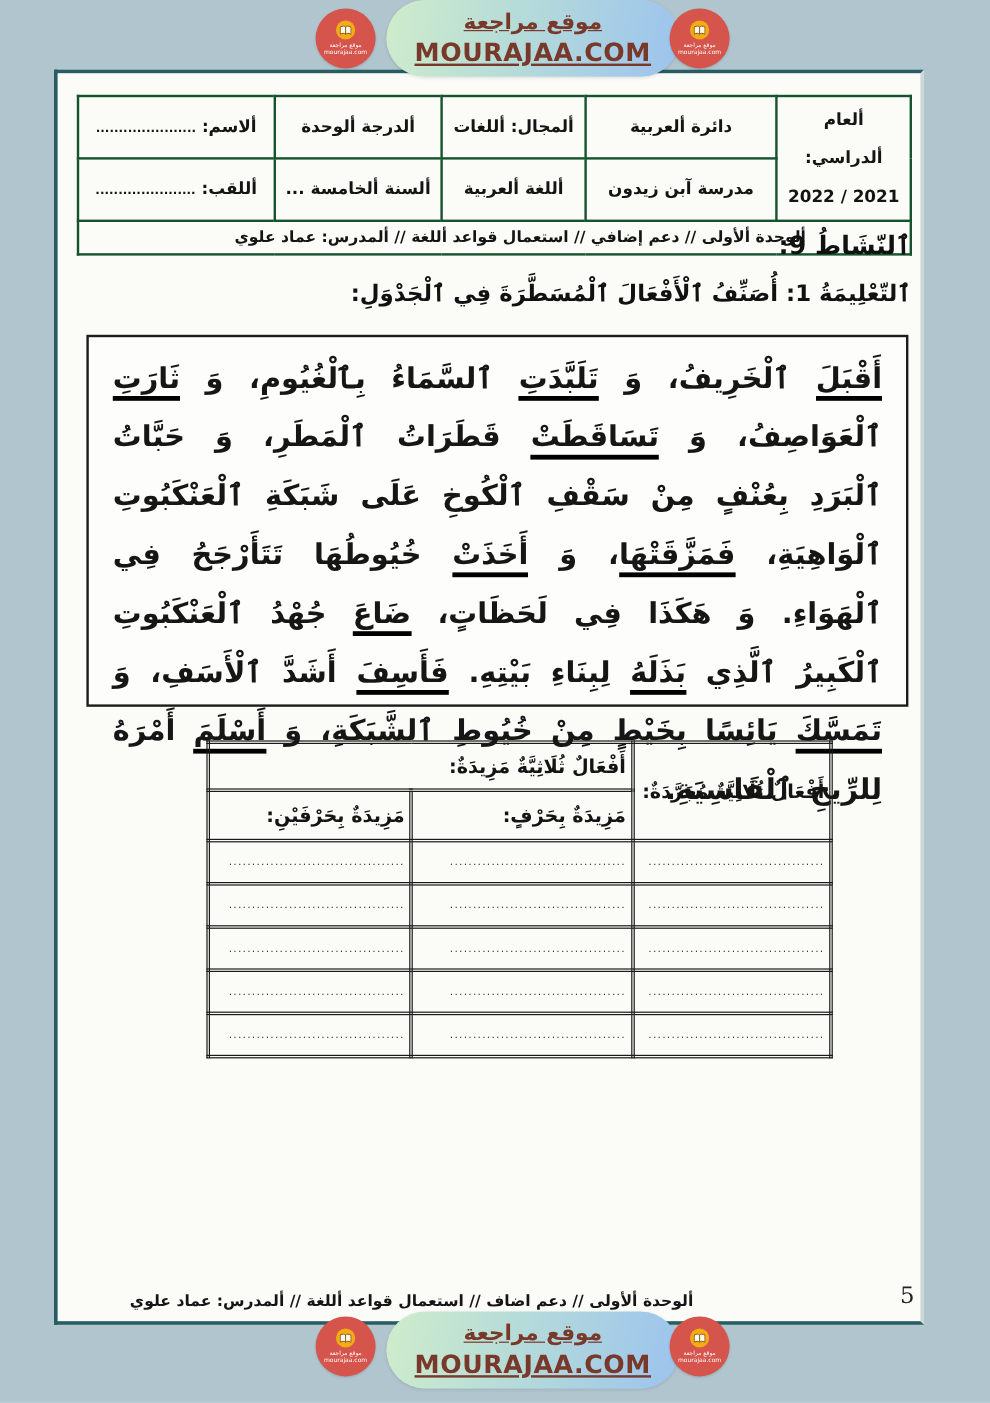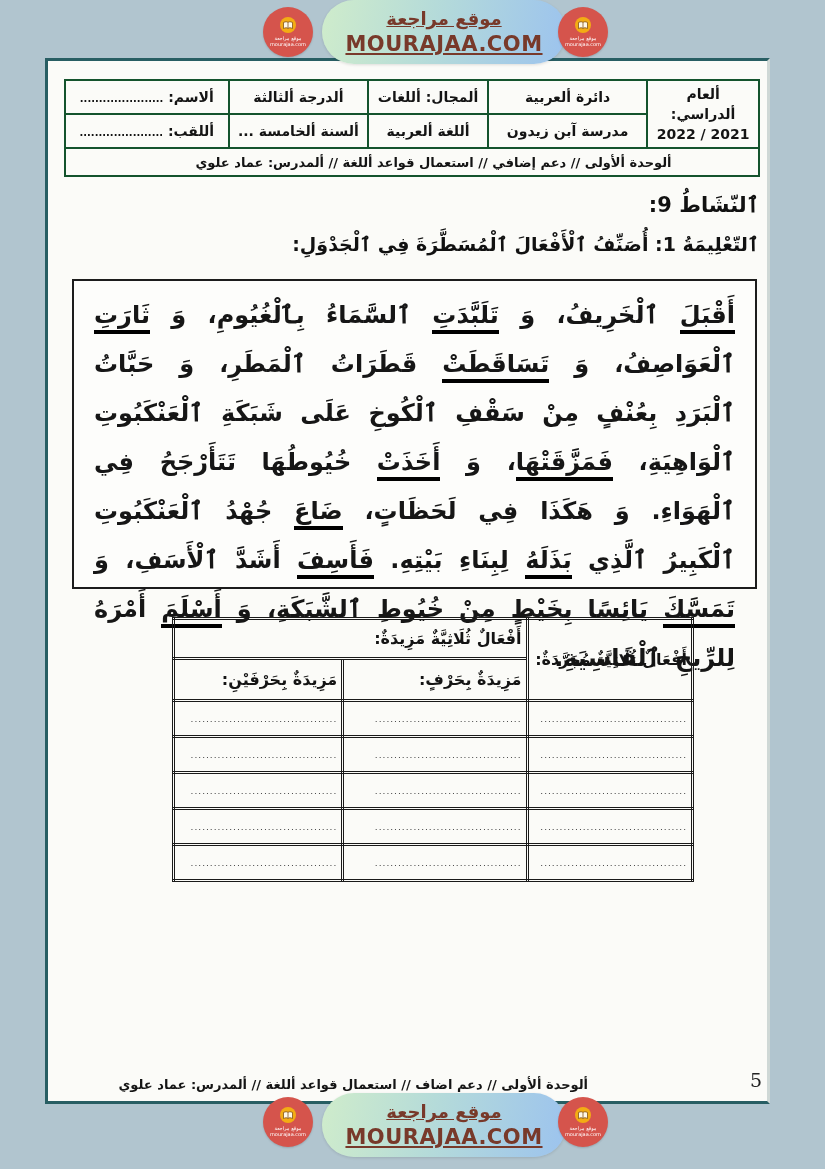--- a/index.html
+++ b/index.html
@@ -60,21 +60,21 @@
     position:absolute; left:16px; top:18px; width:696px;
     border-collapse:collapse; direction:rtl;
     font-weight:bold; color:#141414;
   }
   table.hdr td {
     border:2px solid #14532d; text-align:center; vertical-align:middle;
     font-size:14px; padding:3px 4px; height:34px;
   }
   table.hdr td.unit { height:28px; font-size:13px;padding-left:47px; }
   table.hdr .dots { font-size:10px; letter-spacing:1px; }
-  table.hdr .yline { line-height:20px; }
+  table.hdr .yline { line-height:32px; }
 
   .activity-title {
     position:absolute; right:8px; top:132px; direction:rtl;
     font-size:21px; font-weight:bold; color:#111;
   }
   .instruction {
     position:absolute; right:8px; top:172px; direction:rtl;
     font-size:19px; font-weight:bold; color:#111;text-align:right;
   }
 
@@ -100,21 +100,21 @@
   }
   table.cls td.h1 { height:40px; }
   table.cls td.h2 { height:42px; }
   table.cls td.mjr { line-height:26px; }
   table.cls td.dotted {
     height:36px; font-size:9px; font-weight:normal; color:#3a3a3a; letter-spacing:1px;
   }
 
   .footer-line {
     position:absolute; left:50px; top:1016px; width:490px;
-    direction:rtl; 
+    direction:rtl; text-align:center;
     font-size:13px; font-weight:bold; color:#151515;
   }
   .page-num {
     position:absolute; left:702px; top:1008px;
     font-family:"DejaVu Serif", serif; font-size:19px; color:#222;
   }
 </style>
 </head>
 <body>
 
@@ -156,21 +156,21 @@
         <col style="width:164px">
     </colgroup>
     <tbody>
         <tr>
       <td rowspan="2">
         <div class="yline">ألعام ألدراسي:</div>
         <div class="yline">2021 / 2022</div>
       </td>
       <td>دائرة ألعربية</td>
       <td>ألمجال: أللغات</td>
-      <td>ألدرجة ألثالثة</td>
+      <td>ألدرجة ألوحدة</td>
       <td>
         <span>ألاسم:</span>
         <span class="dots">......................</span>
       </td>
     </tr>
     <tr>
       <td>مدرسة آبن زيدون</td>
       <td>أللغة ألعربية</td>
       <td>ألسنة ألخامسة ...</td>
       <td>

